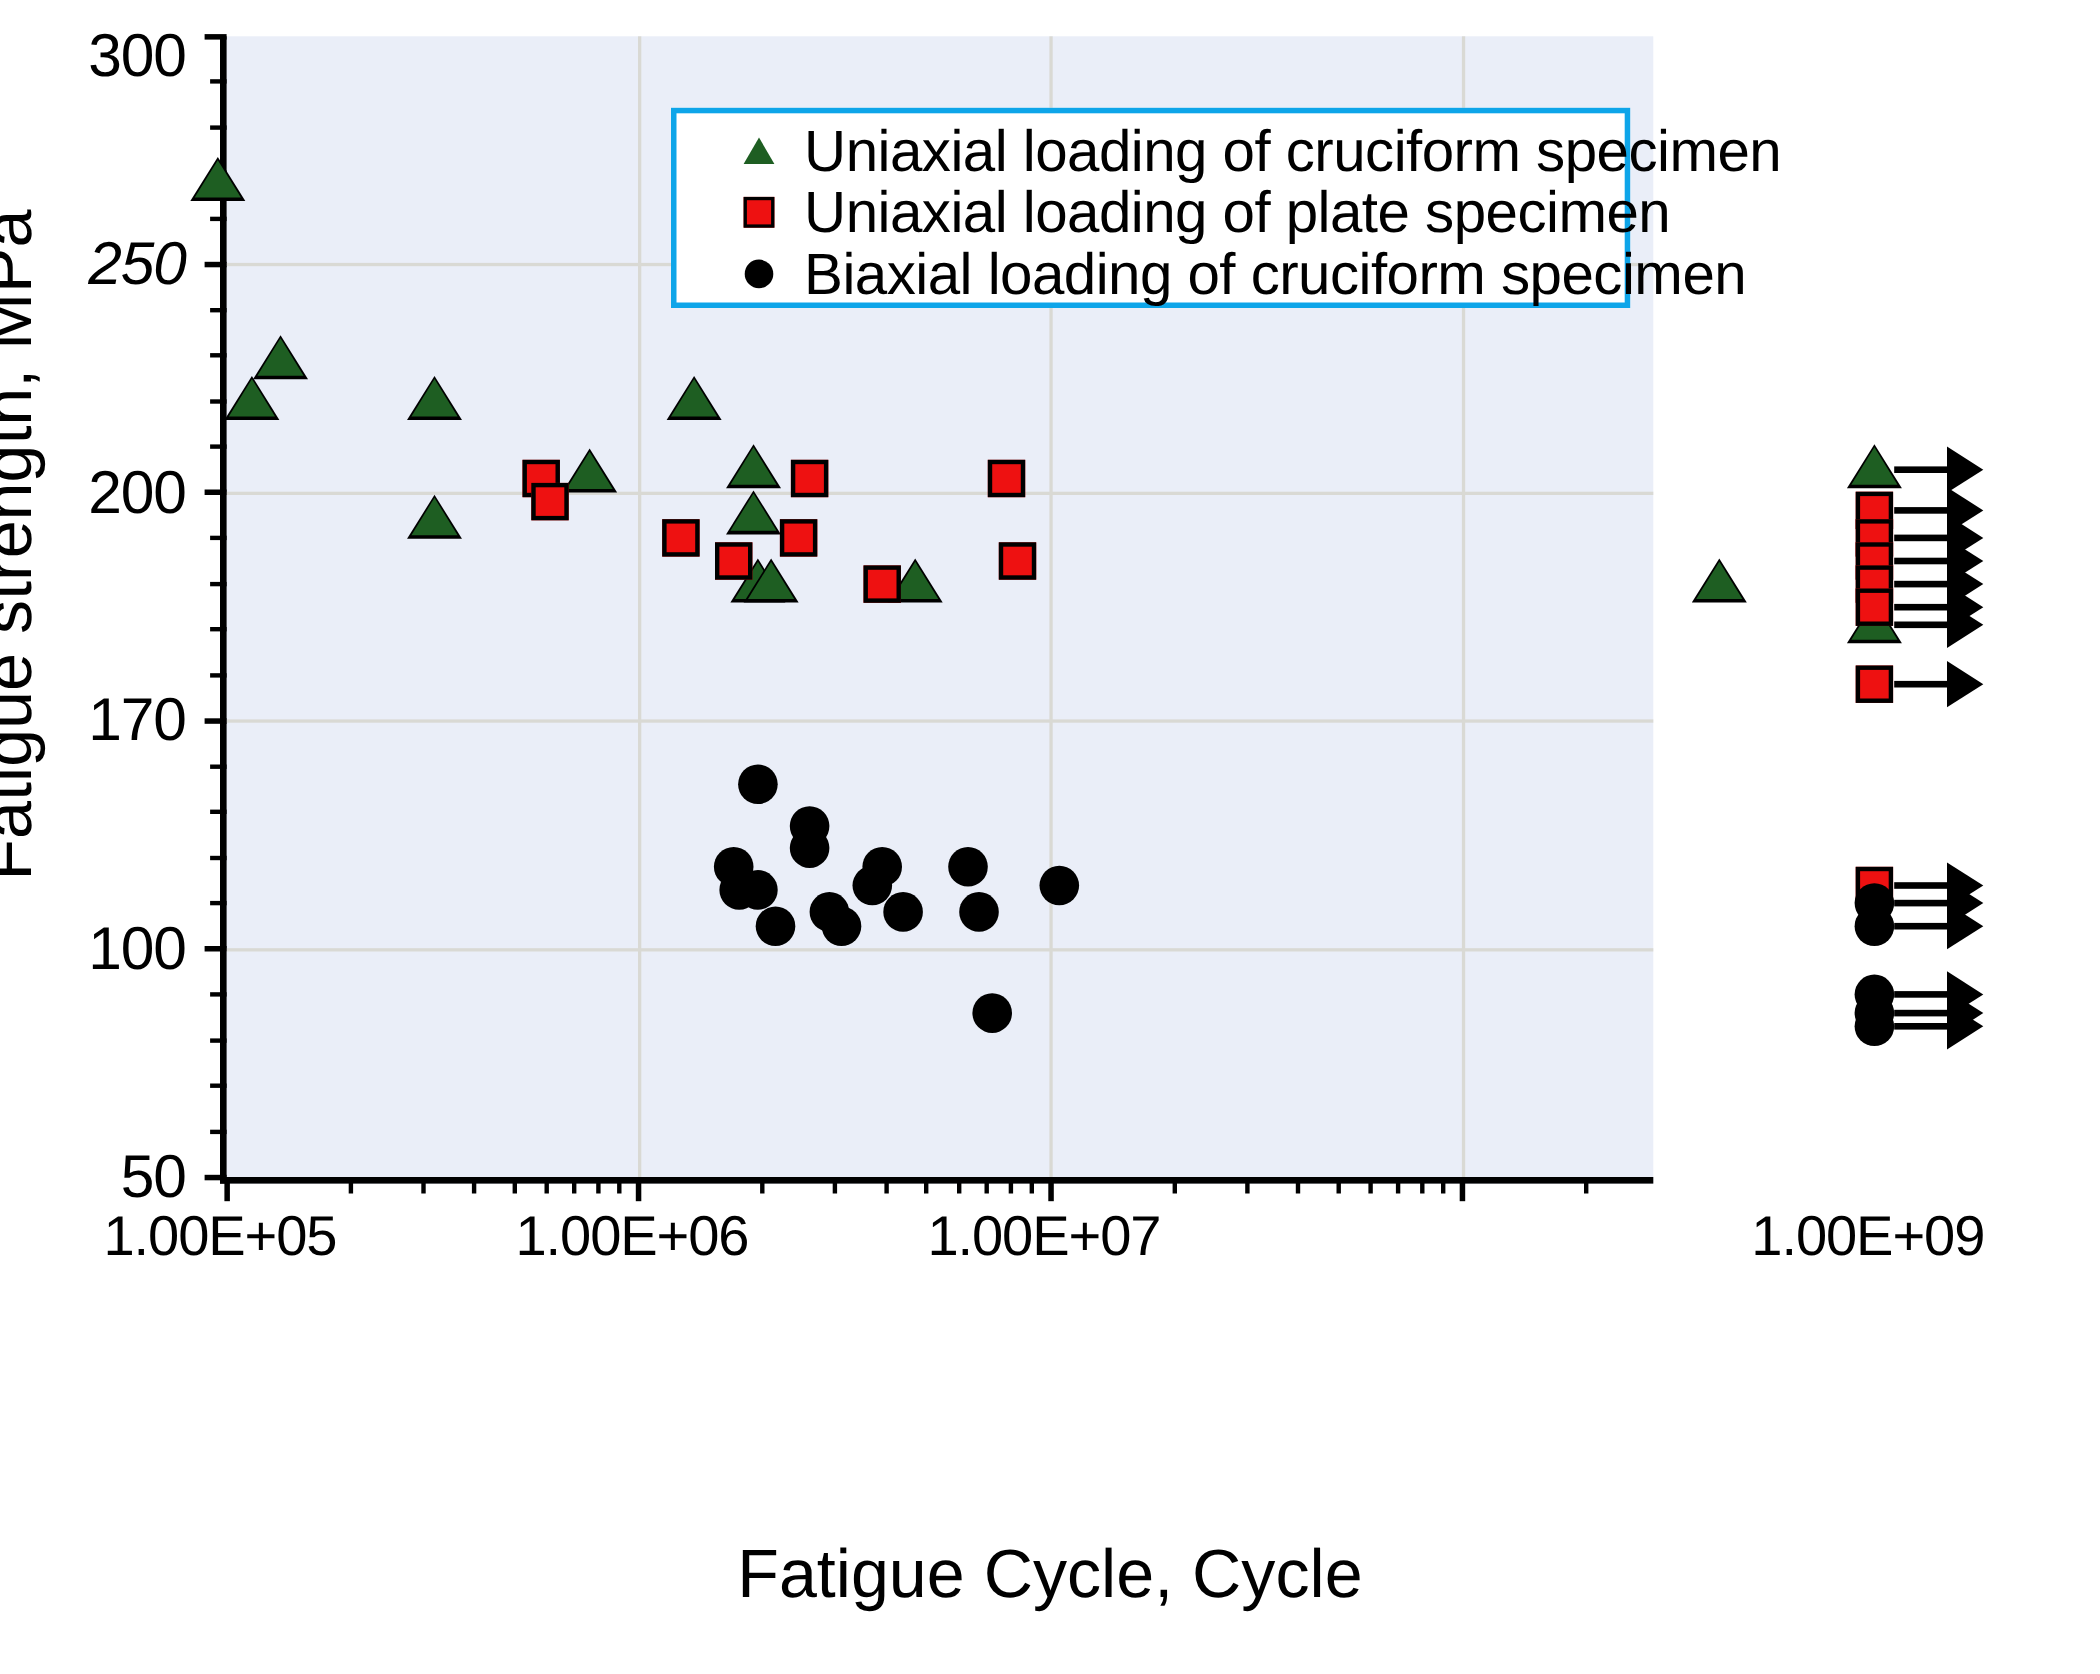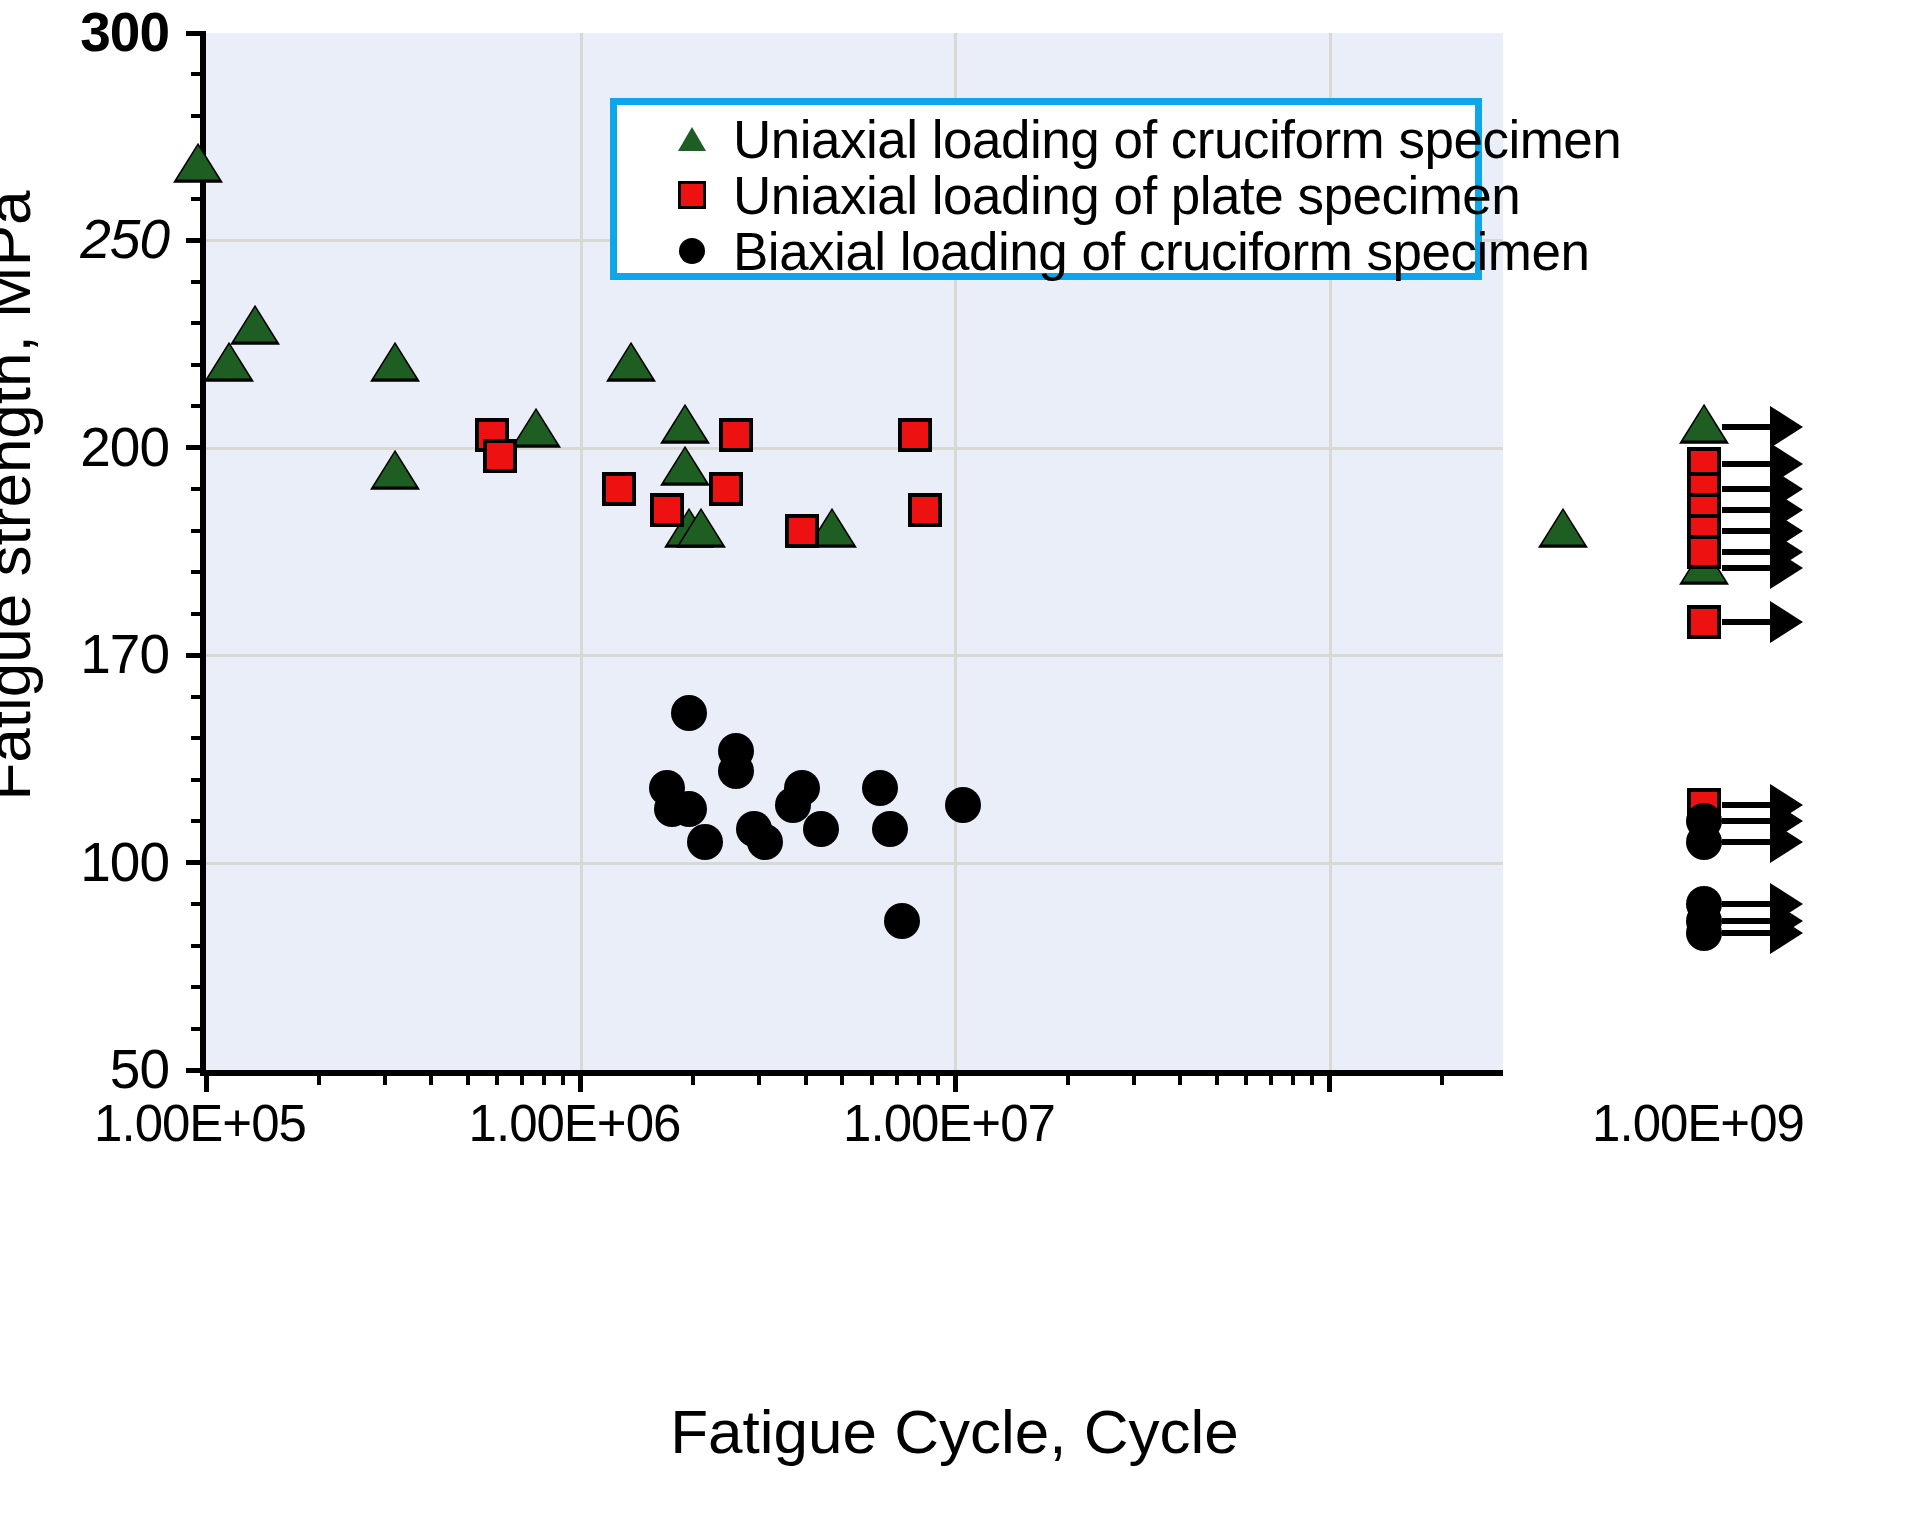--- a/index.html
+++ b/index.html
@@ -166,21 +166,21 @@
   }
 
   
   #legend {
     position: absolute;
     left: 610px;
     top: 98px;
     width: 872px;
     height: 182px;
     background: #ffffff;
-    border: 7px solid #0ea5e9;
+    border: 5px solid #0ea5e9;
     box-sizing: border-box;
     padding: 6px 0 0 0;
   }
   .legend-row {
     display: flex;
     align-items: center;
     height: 56px;
     padding-left: 52px;
   }
   .legend-swatch {
@@ -216,21 +216,21 @@
     letter-spacing: -0.5px;
   }
 </style>
 </head>
 <body>
 
 <div id="figure">
 
   <div id="y-axis-title">Fatigue strength, MPa</div>
 
-  <div class="ylabel-txt" id="ylab0" style="top: 5px; font-weight: bold;">300</div>
+  <div class="ylabel-txt" id="ylab0" style="top: 23px;">300</div>
   <div class="ylabel-txt" id="ylab1" style="top: 212.4px; font-style: italic;">250</div>
   <div class="ylabel-txt" id="ylab2" style="top: 419.8px;">200</div>
   <div class="ylabel-txt" id="ylab3" style="top: 627.2px;">170</div>
   <div class="ylabel-txt" id="ylab4" style="top: 834.6px;">100</div>
   <div class="ylabel-txt" id="ylab5" style="top: 1042px;">50</div>
 
   <div id="plot-area">
     <div id="grid-layer">
         <div class="gridline-h" style="top: 206.4px;"></div>
         <div class="gridline-h" style="top: 413.8px;"></div>

